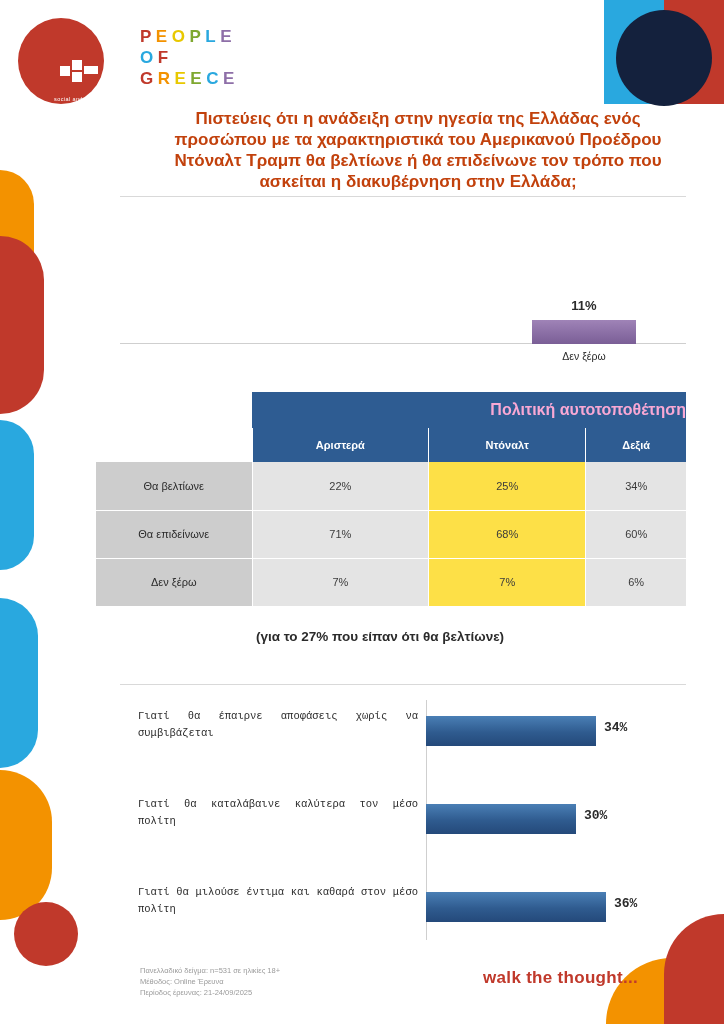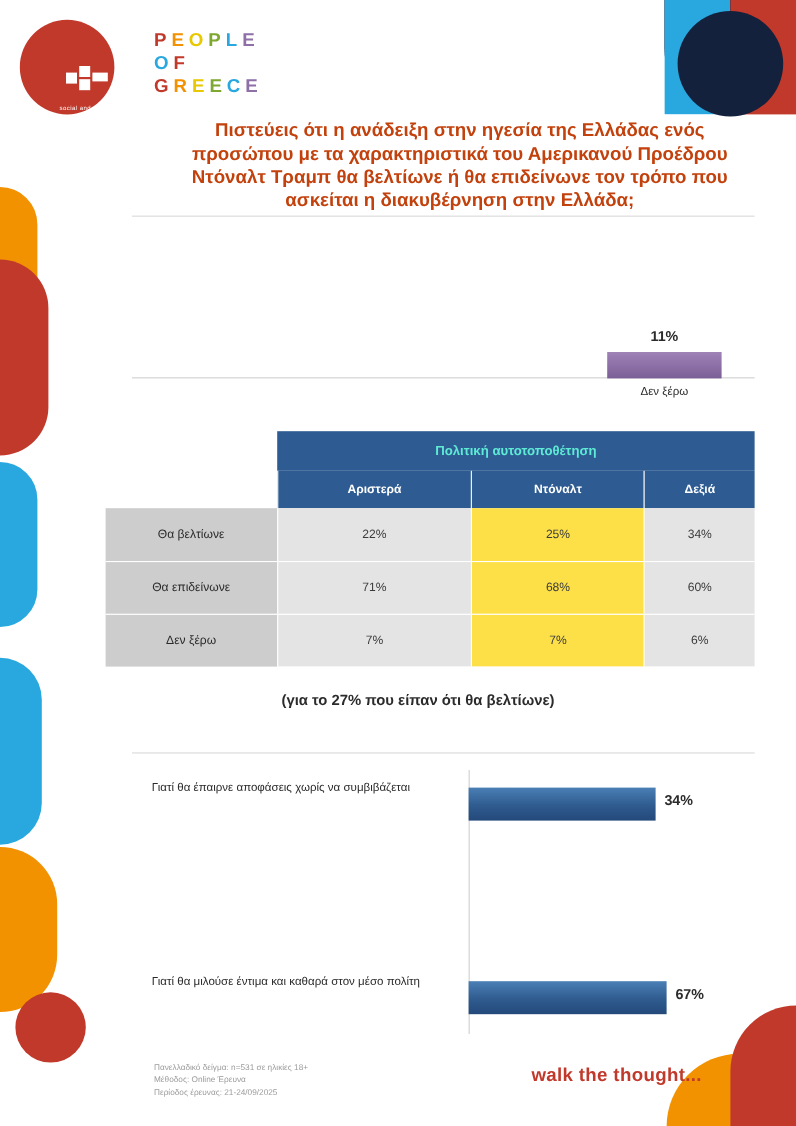--- a/index.html
+++ b/index.html
@@ -70,28 +70,28 @@
   .bar-col .val {
     position:absolute; left:0; width:100%; text-align:center;
     font-size:13px; font-weight:bold; color:#2b2b2b; top:-22px;
   }
   .bar-col .cat {
     position:absolute; left:-20px; width:calc(100% + 40px); top:100%;
     padding-top:6px; font-size:10.5px; color:#2b2b2b; text-align:center;
   }
   .b1 { left:8px;  width:104px; }
   .b2 { left:217px; width:104px; }
-  .b3 { left:432px; width:104px; }
+  .b3 { left:412px; width:104px; }
 
   
   .tbl { position:absolute; top:392px; left:96px; width:590px; border-collapse:collapse; }
   .tbl td, .tbl th { padding:0; }
   .tbl .hdr-top {
-    background:#2e5c92; color:#5eead4; font-size:12px; font-weight:bold;
-    height:36px; text-align:center;
+    background:#2e5c92; color:#f9a8d4; font-size:16px; font-weight:bold;
+    height:36px; text-align:right;
   }
   .tbl .hdr-sub {
     background:#2e5c92; color:#fff; font-size:11px; font-weight:bold;
     height:34px; text-align:center; border-left:1px solid #ffffff;
   }
   .tbl .corner { background:#ffffff; }
   .tbl .rowlabel {
     background:#cdcdcd; color:#2b2b2b; font-size:11px; text-align:center;
     height:48px; width:156px;
   }
@@ -102,21 +102,21 @@
   .tbl .cell.alt { background:#fde047; }
   .tbl .rowlabel.b { border-bottom:1px solid #ffffff; }
 
   
   .subtitle {
     position:absolute; top:626px; left:120px; width:520px; text-align:center;
     font-size:13.5px; font-weight:bold; color:#2b2b2b; line-height:21px;
   }
 
   
-  .chart2 { position:absolute; top:684px; left:120px; width:566px; height:260px; }
+  .chart2 { position:absolute; top:684px; left:120px; width:566px; height:260px;font-family:Liberation Mono, monospace; }
   .chart2 .topline { position:absolute; top:0; left:0; width:566px; height:1px; background:#d9d9d9; }
   .chart2 .axisv { position:absolute; top:16px; left:306px; width:1px; height:240px; background:#cfcfcf; }
   .hrow { position:absolute; left:0; width:566px; height:58px; }
   .hrow .lbl {
     position:absolute; left:18px; top:0; width:280px; font-size:10.5px;
     color:#2b2b2b; line-height:17px; text-align:justify;
   }
   .hrow .hbar {
     position:absolute; left:306px; top:8px; height:30px;
     background:linear-gradient(to bottom,#3f6fa8,#2d5party);
@@ -231,25 +231,30 @@
 <div class="chart2">
   <div class="topline"></div>
   <div class="axisv"></div>
 
   <div class="hrow" style="top:24px;">
     <div class="lbl">Γιατί θα έπαιρνε αποφάσεις χωρίς να συμβιβάζεται</div>
     <div class="hbar" style="width:170px;"></div>
     <div class="hval" style="left:484px;">34%</div>
   </div>
 
+  <div class="hrow" style="top:112px;">
+    <div class="lbl">Γιατί θα καταλάβαινε καλύτερα τον μέσο πολίτη</div>
+    <div class="hbar" style="width:150px;"></div>
+    <div class="hval" style="left:464px;">30%</div>
+  </div>
 
   <div class="hrow" style="top:200px;">
     <div class="lbl">Γιατί θα μιλούσε έντιμα και καθαρά στον μέσο πολίτη</div>
     <div class="hbar" style="width:180px;"></div>
-    <div class="hval" style="left:494px;">67%</div>
+    <div class="hval" style="left:494px;">36%</div>
   </div>
 </div>
 
 <div class="foot">
   <div>Πανελλαδικό δείγμα: n=531 σε ηλικίες 18+</div>
   <div>Μέθοδος: Online Έρευνα</div>
   <div>Περίοδος έρευνας: 21-24/09/2025</div>
 </div>
 
 <div class="tagline">walk the thought...</div>

